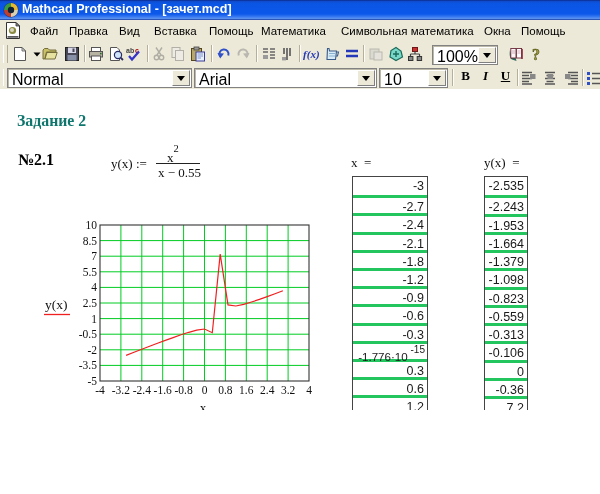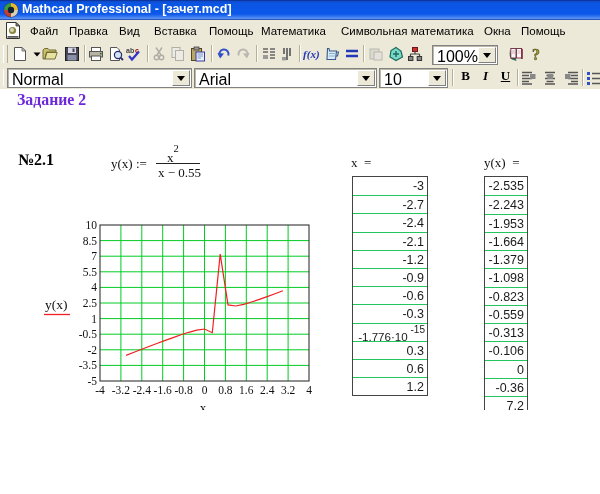--- a/index.html
+++ b/index.html
@@ -20,26 +20,26 @@
 .ico{position:absolute;top:4px;width:16px;height:16px;}
 .combo{position:absolute;top:2px;height:18px;background:#fff;border:1px solid #828282;
   box-shadow:inset 1px 1px 0 #bdb9a9;}
 .combo .ct{position:absolute;left:4px;top:2px;font-size:16px;color:#000;}
 .dd{position:absolute;right:1px;top:1px;width:16px;height:14px;background:#ece9d8;
   border:1px solid;border-color:#fff #808080 #808080 #fff;}
 .dd:after{content:"";position:absolute;left:4px;top:5px;border:4px solid transparent;border-top:5px solid #000;}
 .btn{position:absolute;top:2px;width:19px;height:19px;text-align:center;}
 
 #doc{left:0;top:89px;width:600px;height:405px;background:#fff;}
-#h1{left:17px;top:91px;font-family:"Liberation Serif",serif;font-weight:bold;font-size:15.8px;color:#6d28d9;}
+#h1{left:17px;top:112px;font-family:"Liberation Serif",serif;font-weight:bold;font-size:15.8px;color:#0f766e;}
 #h2{left:18px;top:151px;font-family:"Liberation Serif",serif;font-weight:bold;font-size:16px;color:#000;}
 .mtx{font-family:"Liberation Serif",serif;font-size:13px;color:#111;}
 
 .vtab{position:absolute;border:1px solid #444;background:#fff;}
-.vtab .r{box-sizing:border-box;border-top:1px solid #22c55e;text-align:right;
+.vtab .r{box-sizing:border-box;border-top:3px solid #22c55e;text-align:right;
   font-size:12.5px;color:#1a1a1a;padding-right:3px;overflow:visible;white-space:nowrap;}
 .vtab .r:first-child{border-top:none;}
 #t1{left:352px;top:176px;width:74px;}
 #t1 .r{height:18.19px;line-height:18.1px;}
 #t2{left:484px;top:176px;width:42px;}
 #t2 .r{height:18.25px;line-height:18.2px;}
 </style></head>
 <body>
 <div id="page">
   <div id="title" class="abs">
@@ -229,20 +229,21 @@
   <div class="abs mtx" style="left:167px;top:148px">x<sup style="font-size:10.5px;position:relative;top:-5px">2</sup></div>
   <div class="abs" style="left:156px;top:163px;width:44px;height:1.4px;background:#222"></div>
   <div class="abs mtx" style="left:158px;top:165px">x − 0.55</div>
   <div class="abs mtx" style="left:351px;top:155px">x&nbsp;&nbsp;=</div>
   <div class="abs mtx" style="left:484px;top:155px">y(x)&nbsp;&nbsp;=</div>
   <div id="t1" class="vtab">
     <div class="r">-3</div>
       <div class="r">-2.7</div>
       <div class="r">-2.4</div>
       <div class="r">-2.1</div>
+    <div class="r">-1.8</div>
       <div class="r">-1.2</div>
       <div class="r">-0.9</div>
     <div class="r">-0.6</div>
       <div class="r">-0.3</div>
     <div class="r" style="font-size:11.6px;padding-right:2px">-1.776·10<sup style="font-size:10px;position:relative;top:-3px"> -15</sup></div>
     <div class="r">0.3</div>
       <div class="r">0.6</div>
       <div class="r">1.2</div>
   </div>
   <div id="t2" class="vtab">

